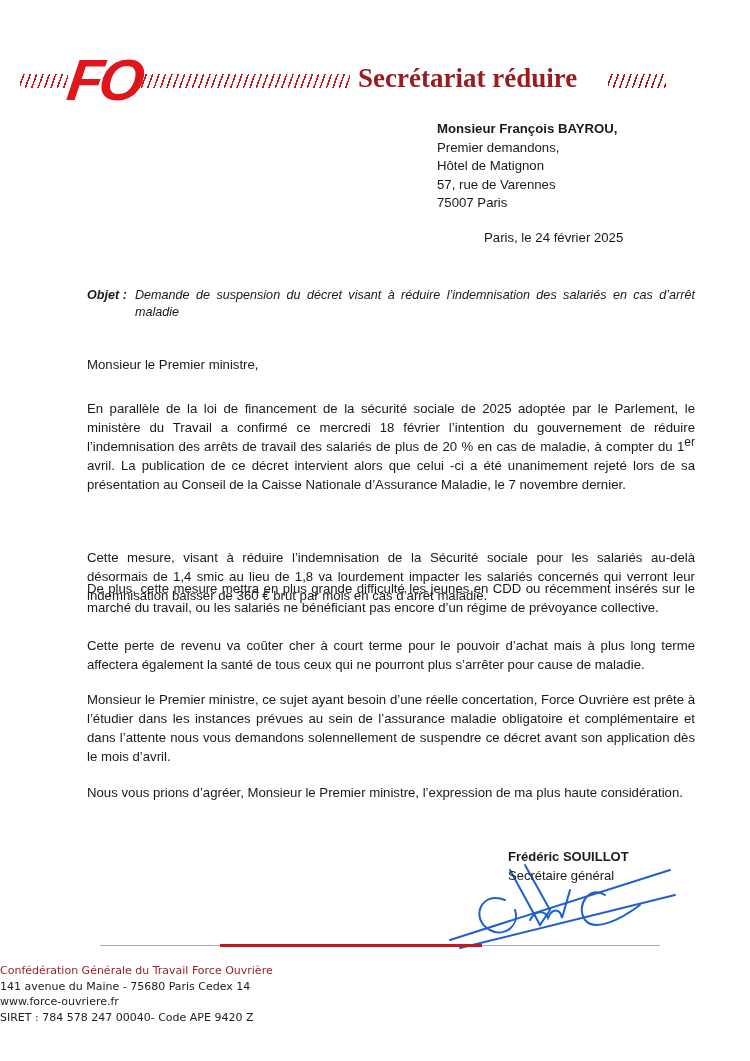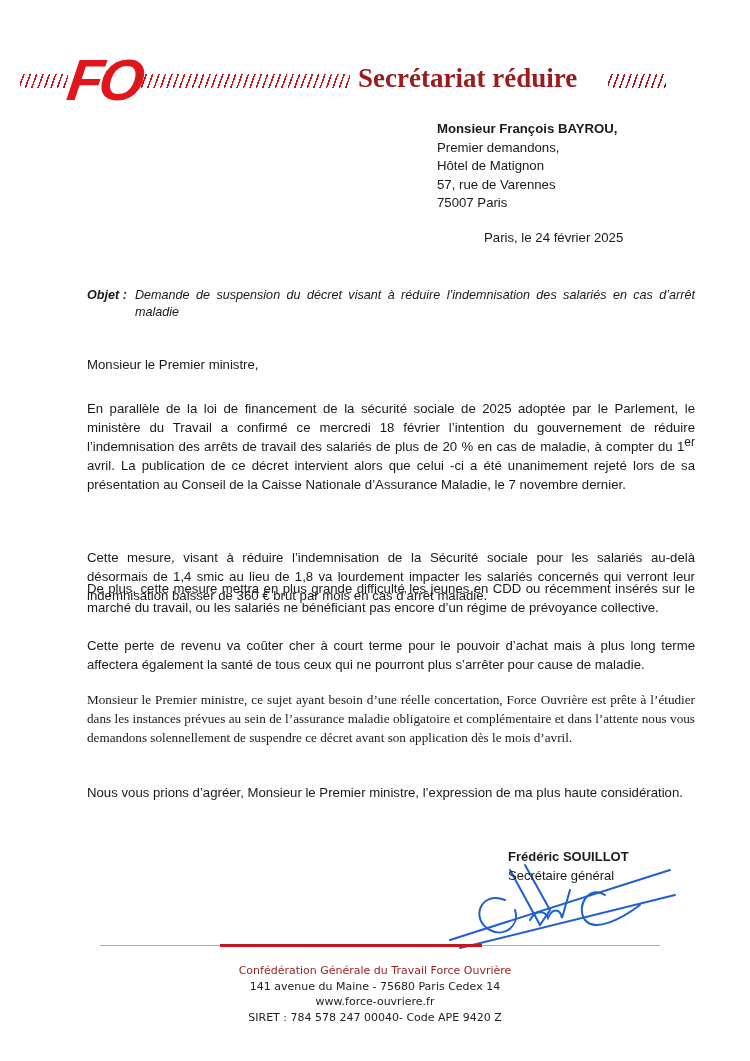--- a/index.html
+++ b/index.html
@@ -27,31 +27,31 @@
   .object .label { font-weight: bold; font-style: italic; position: absolute; left: 0; top: 0; }
   .object .text { font-style: italic; padding-left: 48px; text-align: justify; }
 
   .salutation { position: absolute; left: 87px; top: 357px; font-size: 13.2px; }
 
   .body-text { position: absolute; left: 87px; width: 608px; font-size: 13.2px; line-height: 19px; text-align: justify; }
   .p1 { top: 399px; }
   .p2 { top: 508px; margin-top: 40px; }
   .p3 { top: 579px; }
   .p4 { top: 636px; }
-  .p5 { top: 690px; font-family: Liberation Serif, serif; }
+  .p5 { top: 690px; }
   .p6 { top: 783px; }
   sup { font-size: 12px; line-height: 0; }
 
   .signer { position: absolute; left: 508px; top: 838px; font-size: 13px; line-height: 19px; }
   .signer .name { font-weight: bold; margin-top: 9px; }
   .signature { position: absolute; left: 430px; top: 850px; width: 250px; height: 100px; }
 
   .footer-line { position: absolute; left: 100px; top: 945px; width: 560px; height: 1px; background: #b8a9a9; }
   .footer-line-red { position: absolute; left: 220px; top: 944px; width: 262px; height: 3px; background: #c41a1f; }
-  .footer { position: absolute; left: 0; top: 963px; width: 750px; text-align: center;
+  .footer { position: absolute; left: 0; top: 963px; width: 750px; 
             font-family: "DejaVu Sans", sans-serif; font-size: 11px; line-height: 15.5px; color: #222; }
   .footer .org { color: #9b1b1f; }
 </style>
 </head>
 <body>
 
 <div class="header">
   <div class="hatch left"></div>
   <div class="logo">FO</div>
   <div class="hatch mid"></div>

